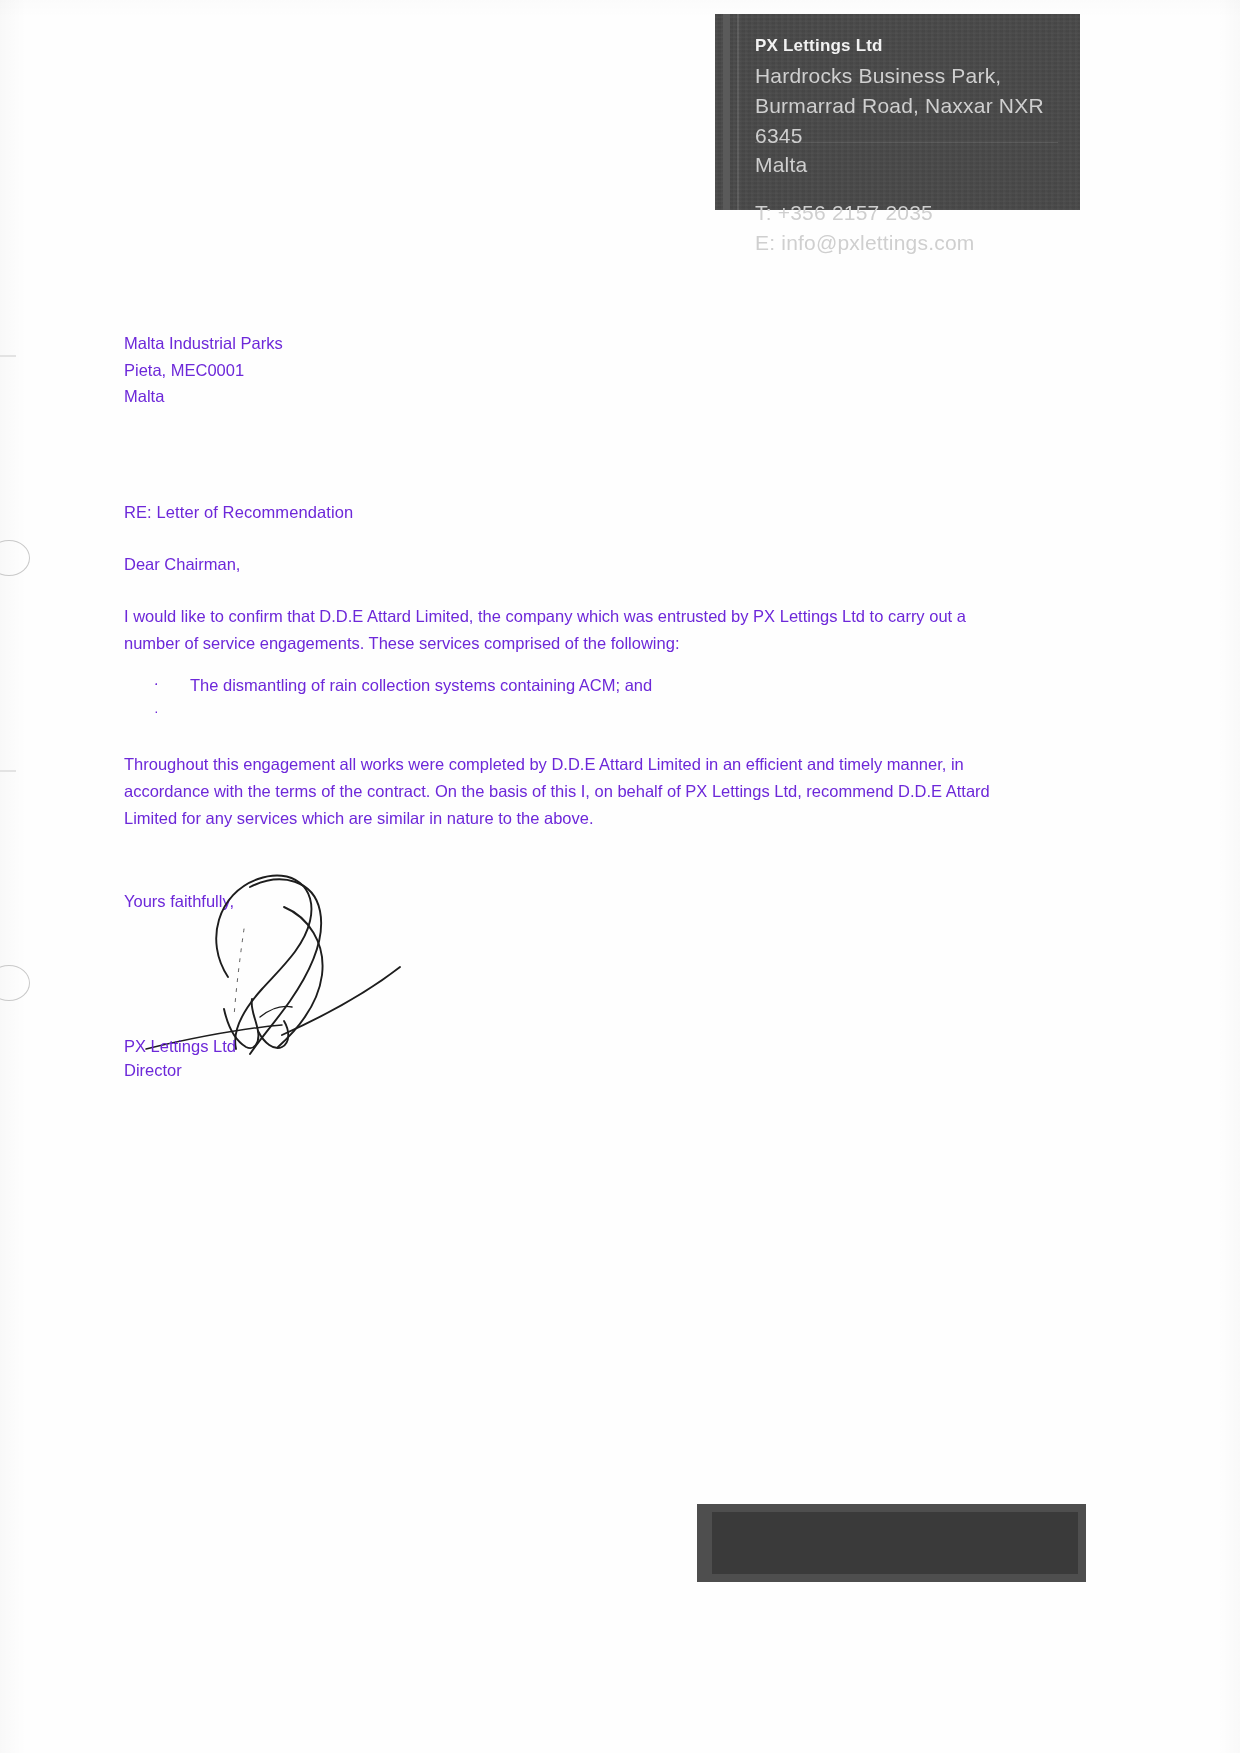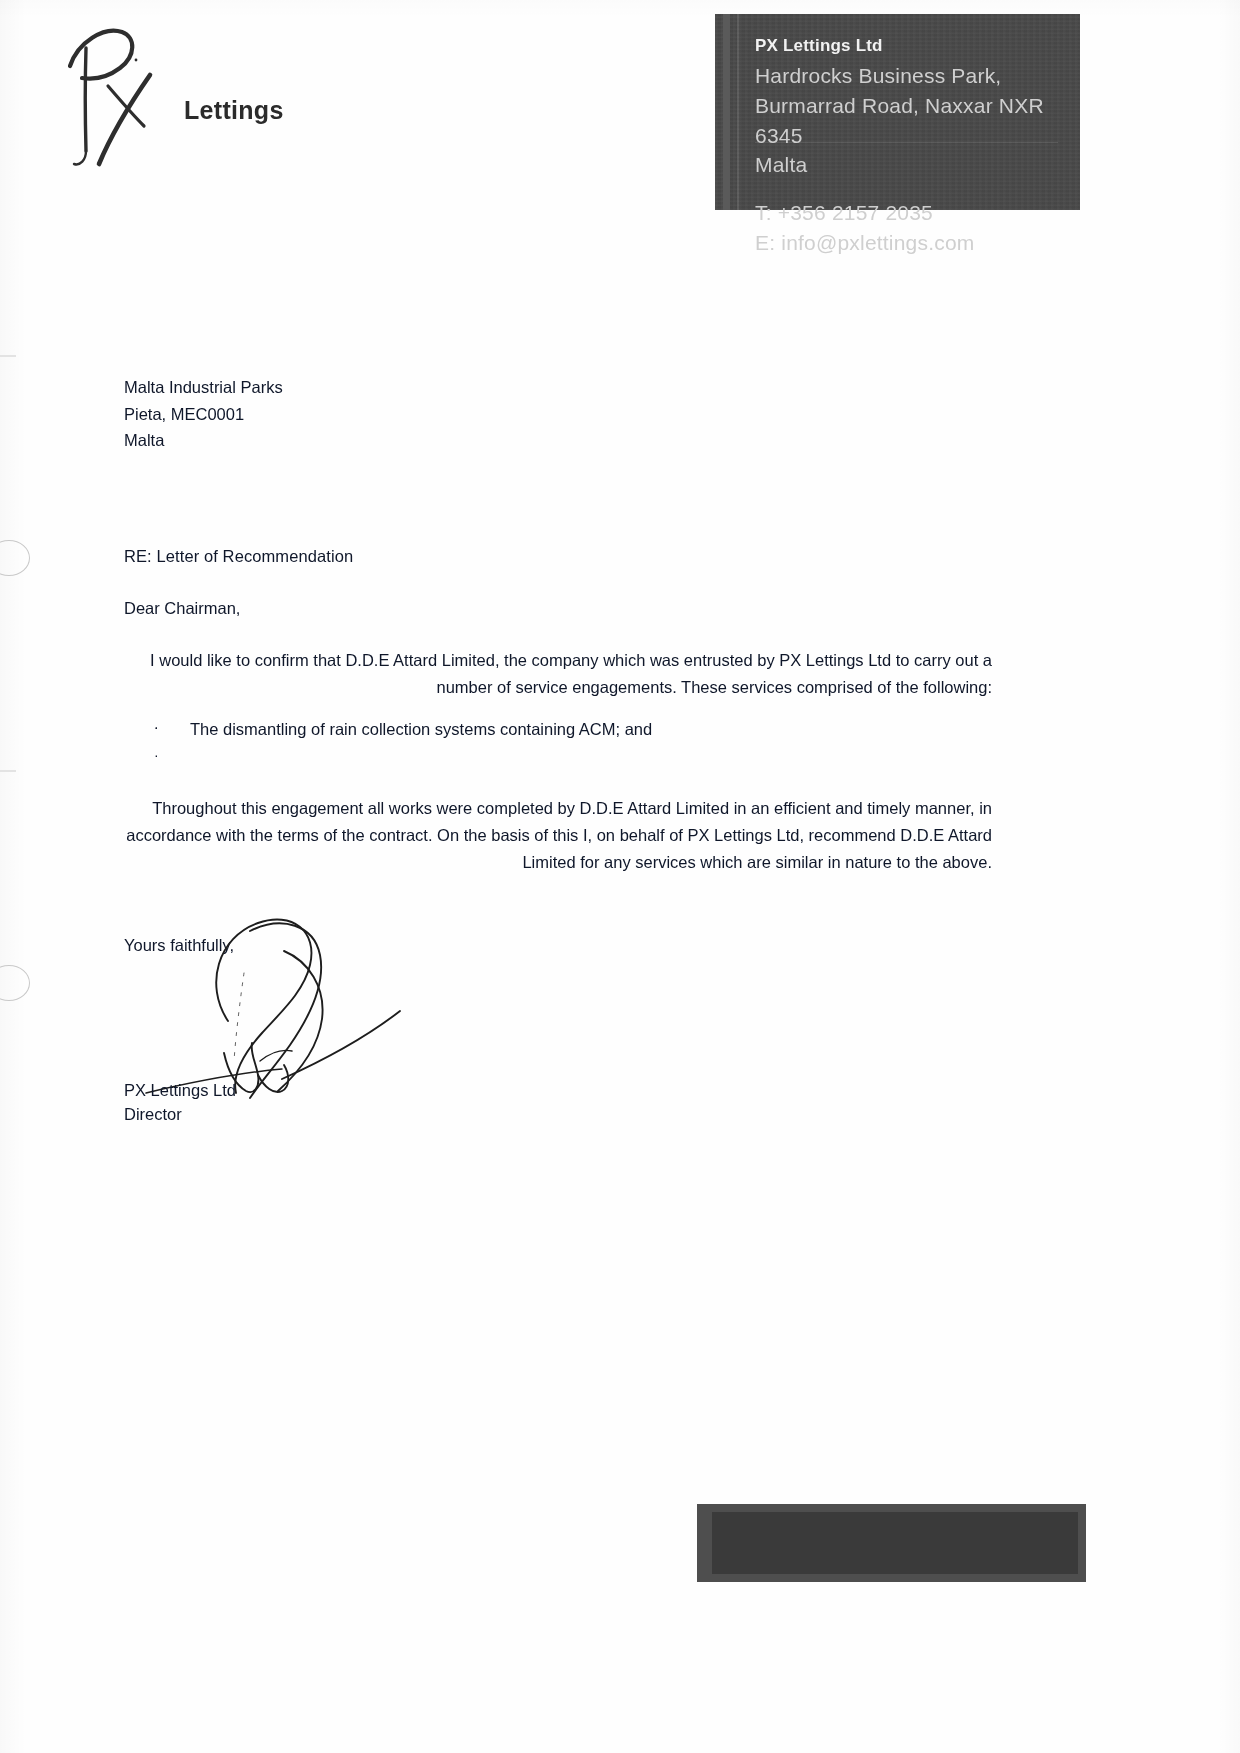--- a/index.html
+++ b/index.html
@@ -109,36 +109,35 @@
     background: rgba(255,255,255,0.10);
   }
   
   .letter {
     position: absolute;
     left: 124px;
     top: 330px;
     width: 868px;
     font-size: 16.5px;
     line-height: 1.55;
-    color: #0f172a;
-    margin-top: 44px;
+    color: #6d28d9;
   }
   .addr-line { line-height: 1.62; }
   .block-gap-lg { height: 52px; }
   .block-gap-md { height: 38px; }
   .block-gap-sm { height: 26px; }
   .date-line { letter-spacing: 0.1px; }
   .date-line sup {
     font-size: 10.5px;
     vertical-align: super;
     line-height: 0;
   }
   .subject { letter-spacing: 0.1px; }
   .para {
-    text-align: right;
+    text-align: left;
     line-height: 1.62;
   }
   .bullets {
     margin: 14px 0 0 0;
     padding: 0;
     list-style: none;
   }
   .bullets li {
     position: relative;
     padding-left: 66px;
@@ -218,41 +217,20 @@
     background: #3a3a3a;
   }
 </style>
 </head>
 <body>
 
 <div id="page">
 
   <div class="paper-tint"></div>
 
-  <div class="logo-block">
-    <span class="logo-mark">
-      <svg width="130" height="165" viewBox="0 0 130 165" xmlns="http://www.w3.org/2000/svg">
-        <g fill="none" stroke="#2e2e2e" stroke-linecap="round" stroke-linejoin="round">
-
-          <path d="M18 48 C26 24, 52 8, 70 14 C84 19, 84 38, 68 50 C56 59, 42 62, 30 60" stroke-width="4.2"></path>
-
-          <path d="M34 30 C33 62, 33 96, 34 133" stroke-width="3.4"></path>
-
-          <path d="M34 133 C34 142, 28 148, 22 146" stroke-width="2.4"></path>
-
-          <path d="M98 57 C82 80, 62 110, 47 146" stroke-width="4.6"></path>
-
-          <path d="M56 68 C68 82, 80 96, 92 108" stroke-width="3.2"></path>
-
-          <circle cx="84" cy="42" r="1.4" fill="#2e2e2e" stroke="none"></circle>
-        </g>
-      </svg>
-    </span>
-    <span class="logo-word">Lettings</span>
-  </div>
 
   <div class="contact-panel">
     <div class="contact-name">PX Lettings Ltd</div>
     <div class="contact-line">Hardrocks Business Park,</div>
     <div class="contact-line">Burmarrad Road, Naxxar NXR 6345</div>
     <div class="contact-line">Malta</div>
     <div class="contact-gap"></div>
     <div class="contact-sep"></div>
     <div class="contact-line">T: +356 2157 2035</div>
     <div class="contact-line">E: info@pxlettings.com</div>

